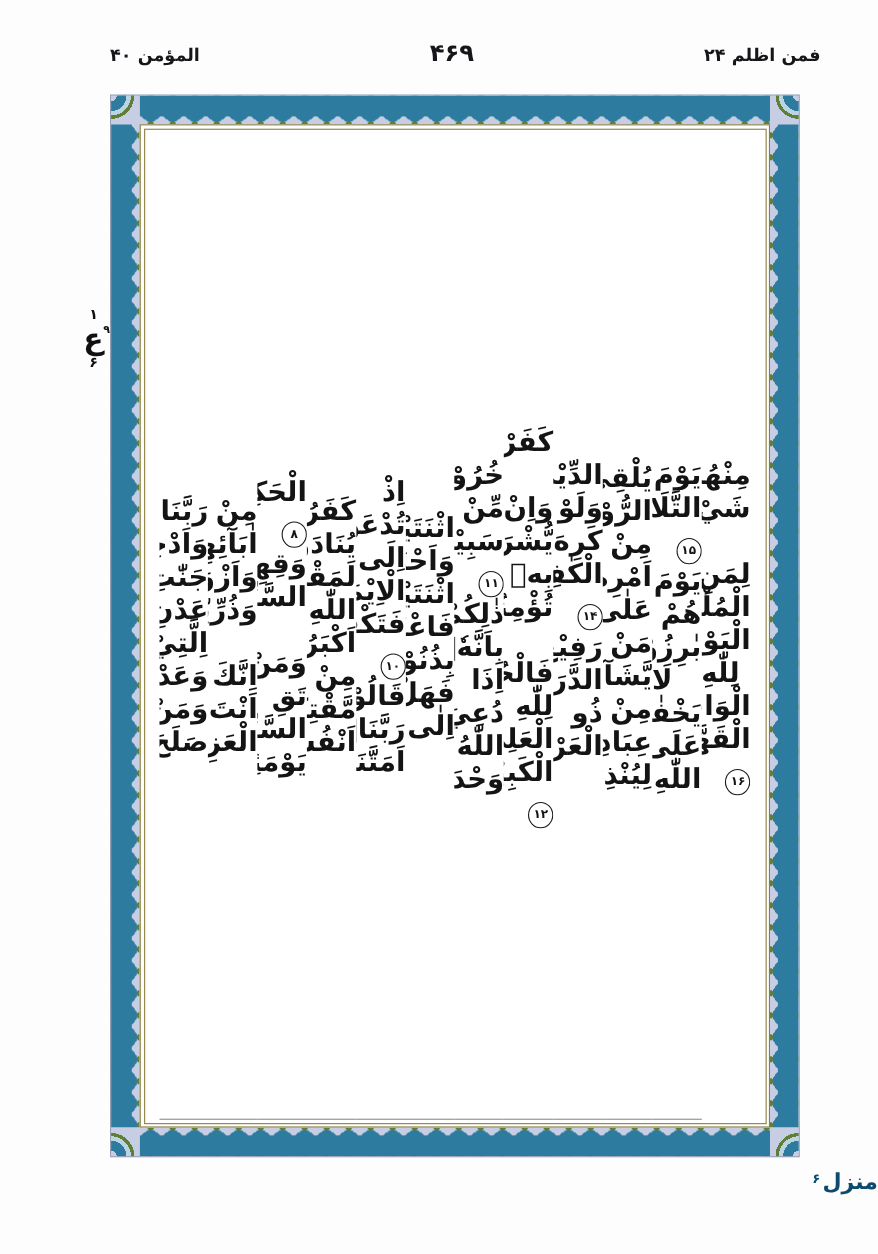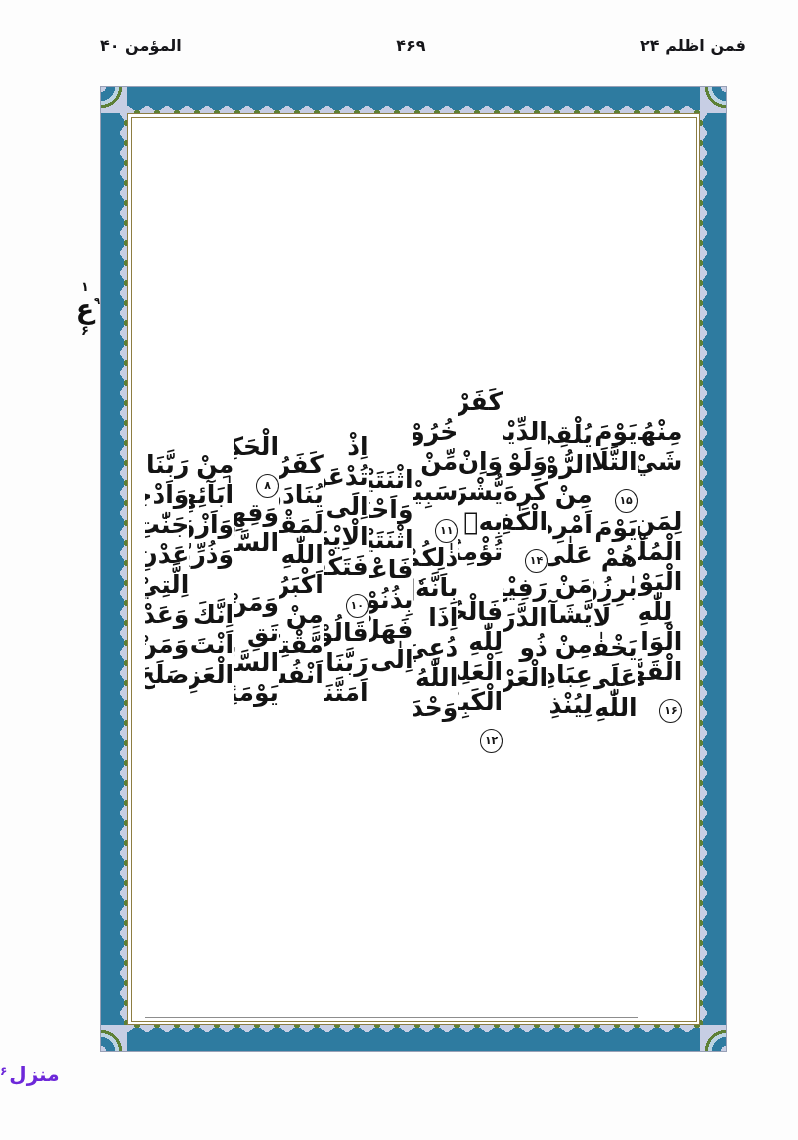--- a/index.html
+++ b/index.html
@@ -3,21 +3,21 @@
 <meta charset="utf-8">
 <style>
   html,body{margin:0;padding:0;}
   body{width:798px;height:1140px;background:#fdfdfd;font-family:"DejaVu Sans",sans-serif;}
   .page{position:relative;width:798px;height:1140px;background:#fdfdfd;overflow:hidden;}
 
   
   .header-row{position:absolute;top:36px;left:100px;right:52px;display:flex;
     justify-content:space-between;align-items:baseline;direction:rtl;color:#16161a;}
   .hdr{font-size:16px;font-weight:700;letter-spacing:0;}
-  .hdr-page{font-size:16px;}
+  .hdr-page{font-size:22px;}
 
   
   .frame{position:absolute;left:100px;top:86px;width:627px;height:966px;
     background:#c7cee4;border:1px solid #98a0b6;box-sizing:border-box;}
   .strip{position:absolute;}
   .strip-top{top:0;left:26px;right:26px;height:26px;
     background:
       radial-gradient(circle at 50% 100%, #5d8036 0 3px, transparent 3px) 0 0/20px 26px repeat-x,
       conic-gradient(from -55deg at 50% 97%, #2e7ba0 0 110deg, transparent 110deg) 0 0/20px 26px repeat-x,
       radial-gradient(circle at 50% 4px, #a9badc 0 4px, transparent 4px) 10px 0/20px 26px repeat-x,
@@ -64,22 +64,22 @@
   
   .ruku-marker{position:absolute;left:68px;top:280px;width:34px;text-align:center;
     color:#101010;direction:rtl;}
   .rk-top{font-size:13px;font-weight:700;line-height:1;}
   .rk-mid{position:relative;line-height:1;margin-top:2px;}
   .rk-ain{font-size:27px;font-weight:700;}
   .rk-num{position:absolute;top:1px;right:2px;font-size:10px;font-weight:700;}
   .rk-bot{font-size:13px;font-weight:700;line-height:1;margin-top:2px;}
 
   
-  .manzil{position:absolute;top:1062px;left:0;width:100%;text-align:left;
-    direction:rtl;color:#6d28d9;font-weight:700;font-size:20px;}
+  .manzil{position:absolute;top:1062px;left:0;width:100%;text-align:right;
+    direction:rtl;color:#0c4a6e;font-weight:700;font-size:20px;}
   .manzil-num{font-size:12px;vertical-align:6px;margin-right:2px;}
 </style>
 </head>
 <body>
 
 <div class="page">
 
   <div class="header-row">
     <span class="hdr">فمن اظلم ۲۴</span>
     <span class="hdr hdr-page">۴۶۹</span>

